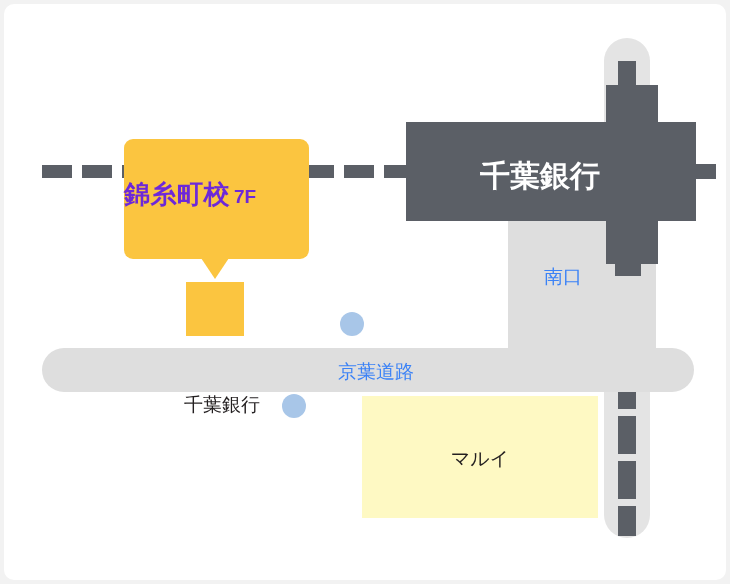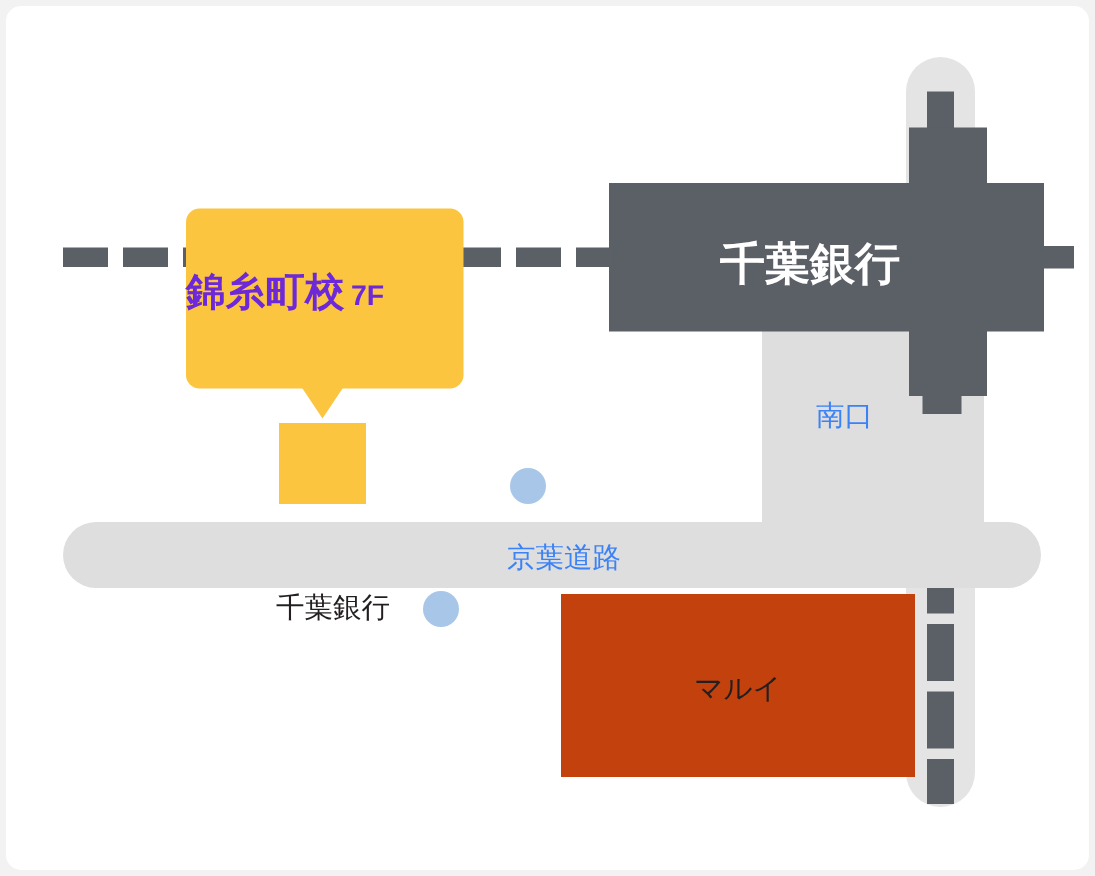--- a/index.html
+++ b/index.html
@@ -117,22 +117,21 @@
   .callout-line2 { top: 57px; }
   .callout-line3 { top: 84px; }
 
   
   .yellow-building {
     position: absolute;
     background: #fbc540;
   }
   .blue-building {
     position: absolute;
-    background: #c2410c;
-    margin-left: 12px;
+    background: #fef9c3;
   }
   .blue-building-label {
     position: absolute;
     width: 100%;
     text-align: center;
     font-size: 19px;
     color: #231f20;
   }
 
   

